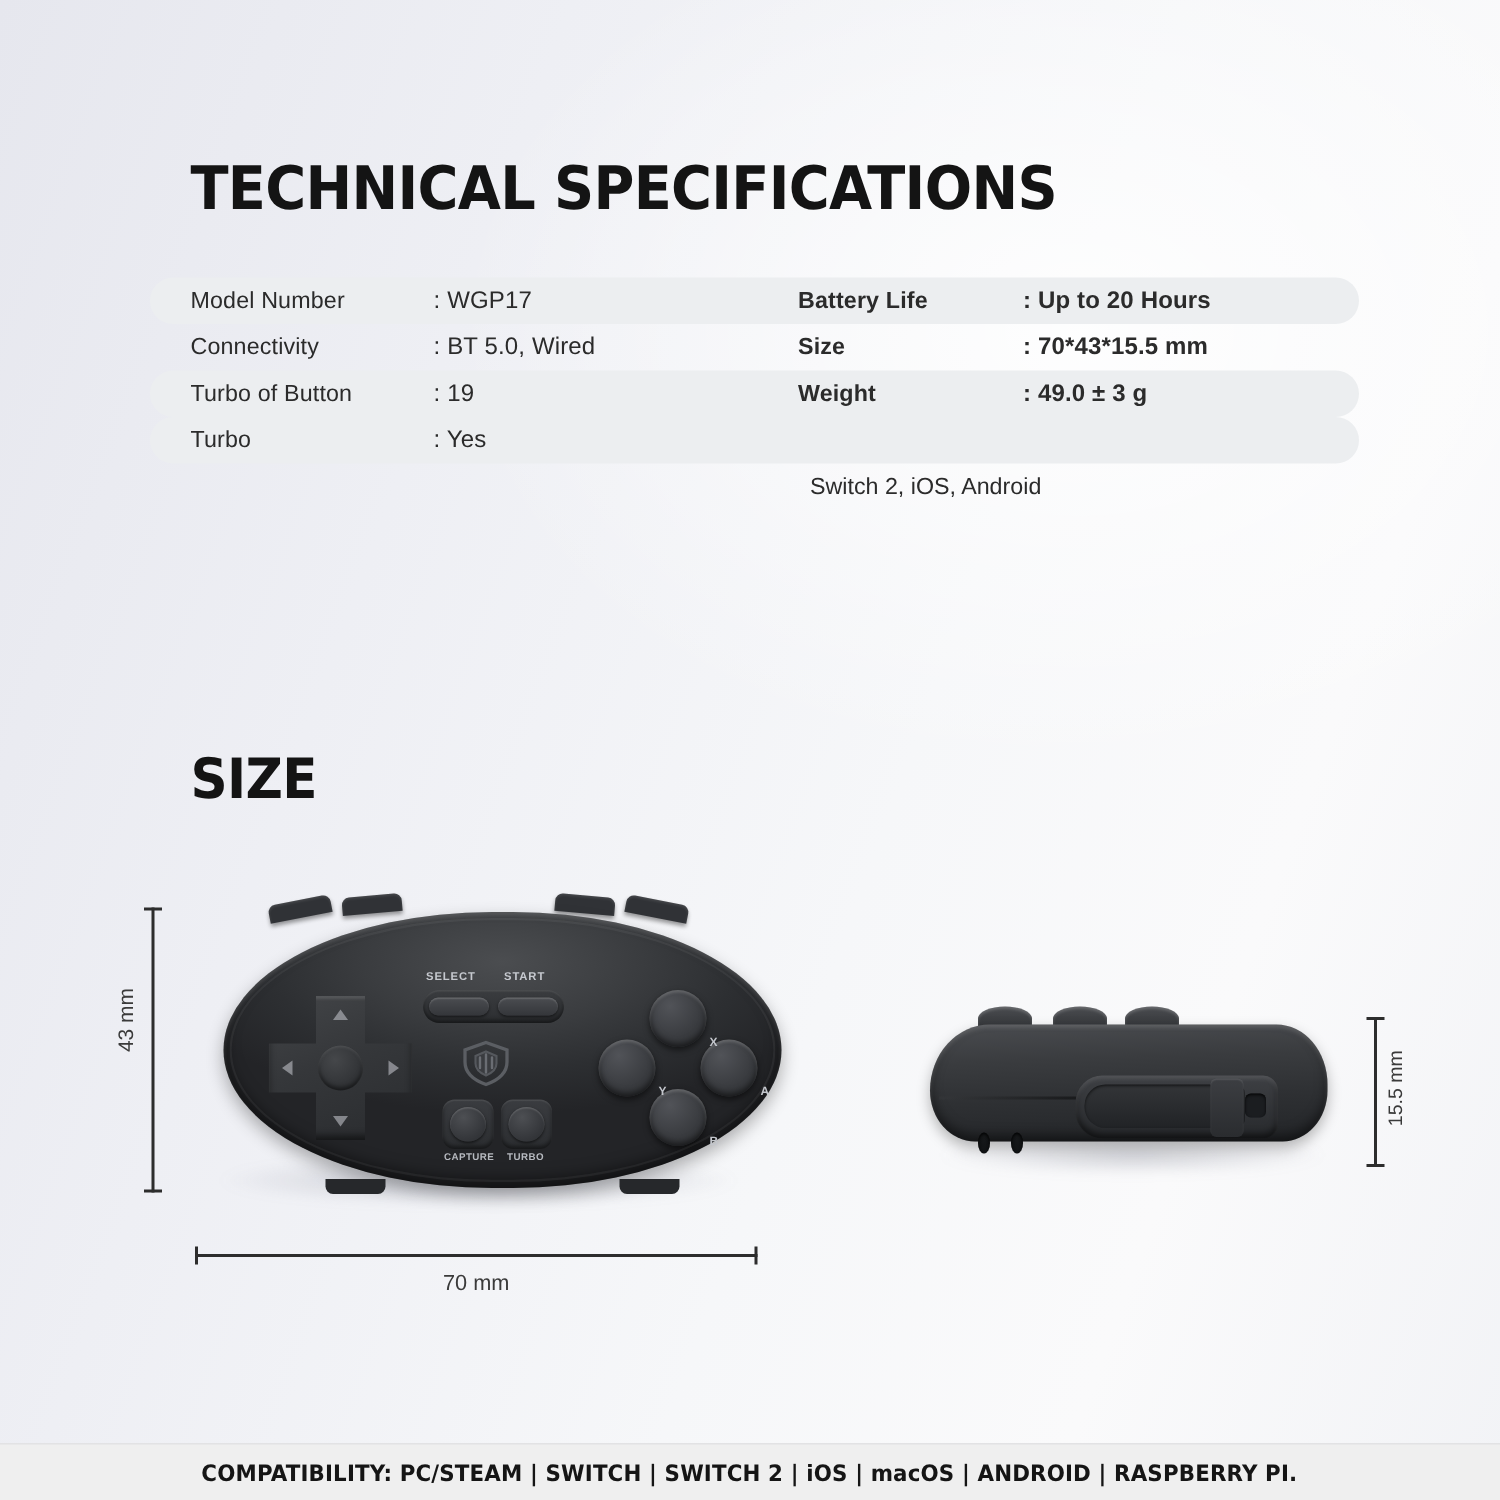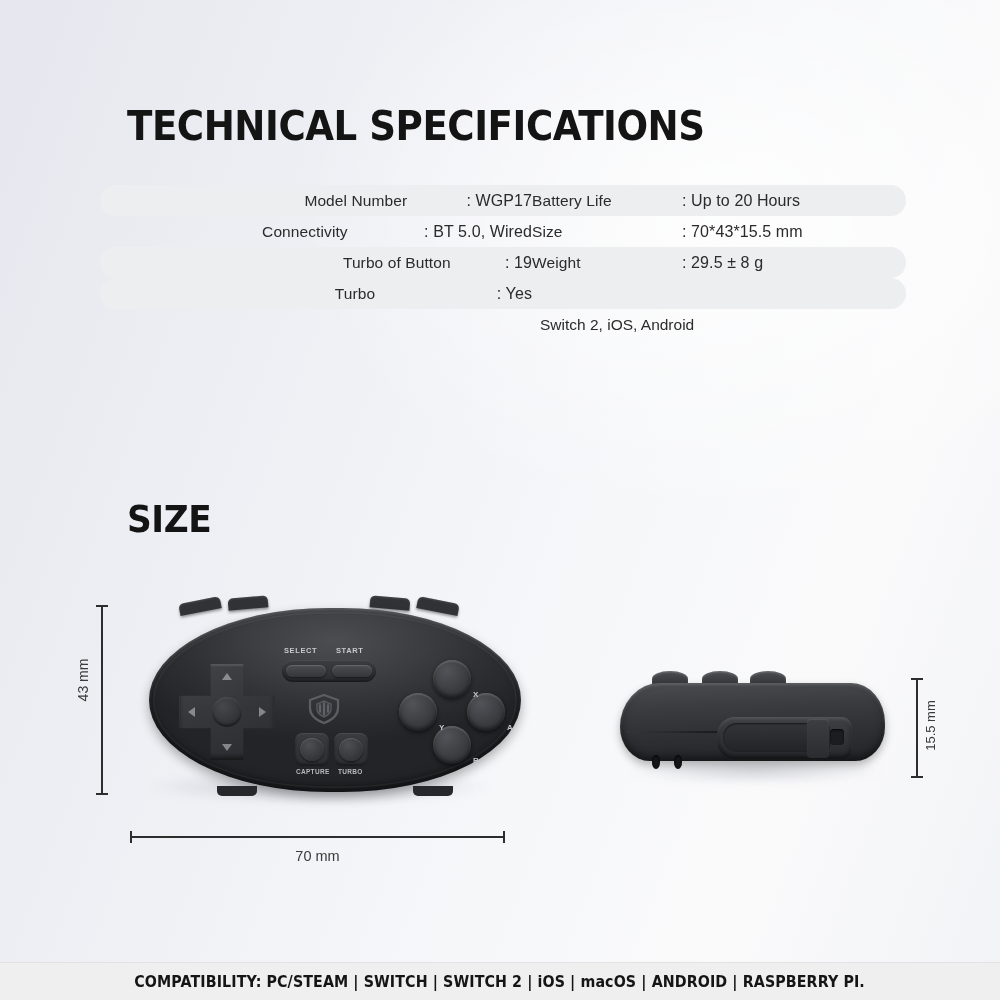--- a/index.html
+++ b/index.html
@@ -37,22 +37,22 @@
     width:806px;
   }
   .spec-row {
     position:relative;
     height:31px;
     display:flex;
     align-items:center;
   }
   .spec-row.striped { background:#eceef0; border-radius:16px; }
   .cell-group { display:flex; align-items:center; }
-  .cg-left  { width:432px; padding-left:27px;justify-content:flex-end; }
-  .cg-right { width:374px; }
+  .cg-left  { width:432px; padding-left:27px; }
+  .cg-right { width:374px;font-weight:bold; }
   .spec-label {
     font-size:15.5px;
     color:#2b2b2b;
     letter-spacing:.1px;
     white-space:nowrap;
   }
   .cg-left .spec-label  { width:162px; }
   .cg-right .spec-label { width:150px; }
   .spec-value {
     font-size:16px;
@@ -355,21 +355,21 @@
     </div>
   </div>
 
   <div class="spec-row striped">
     <div class="cell-group cg-left">
       <span class="spec-label">Turbo of  Button</span>
       <span class="spec-value">: 19</span>
     </div>
     <div class="cell-group cg-right">
       <span class="spec-label">Weight</span>
-      <span class="spec-value">: 29.5 ± 8 g</span>
+      <span class="spec-value">: 49.0 ± 3 g</span>
     </div>
   </div>
 
 
   <div class="spec-row striped">
     <div class="cell-group cg-left">
       <span class="spec-label">Turbo</span>
       <span class="spec-value">: Yes</span>
     </div>
   </div>

